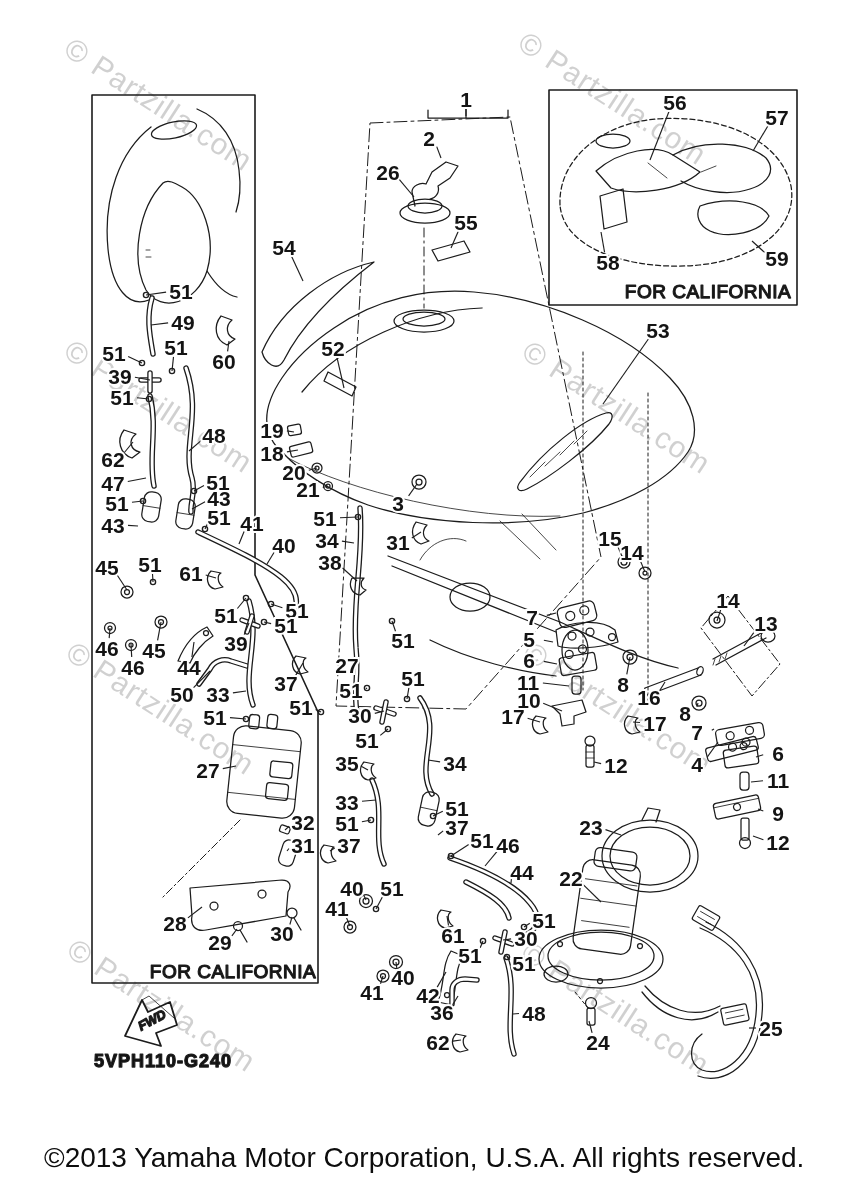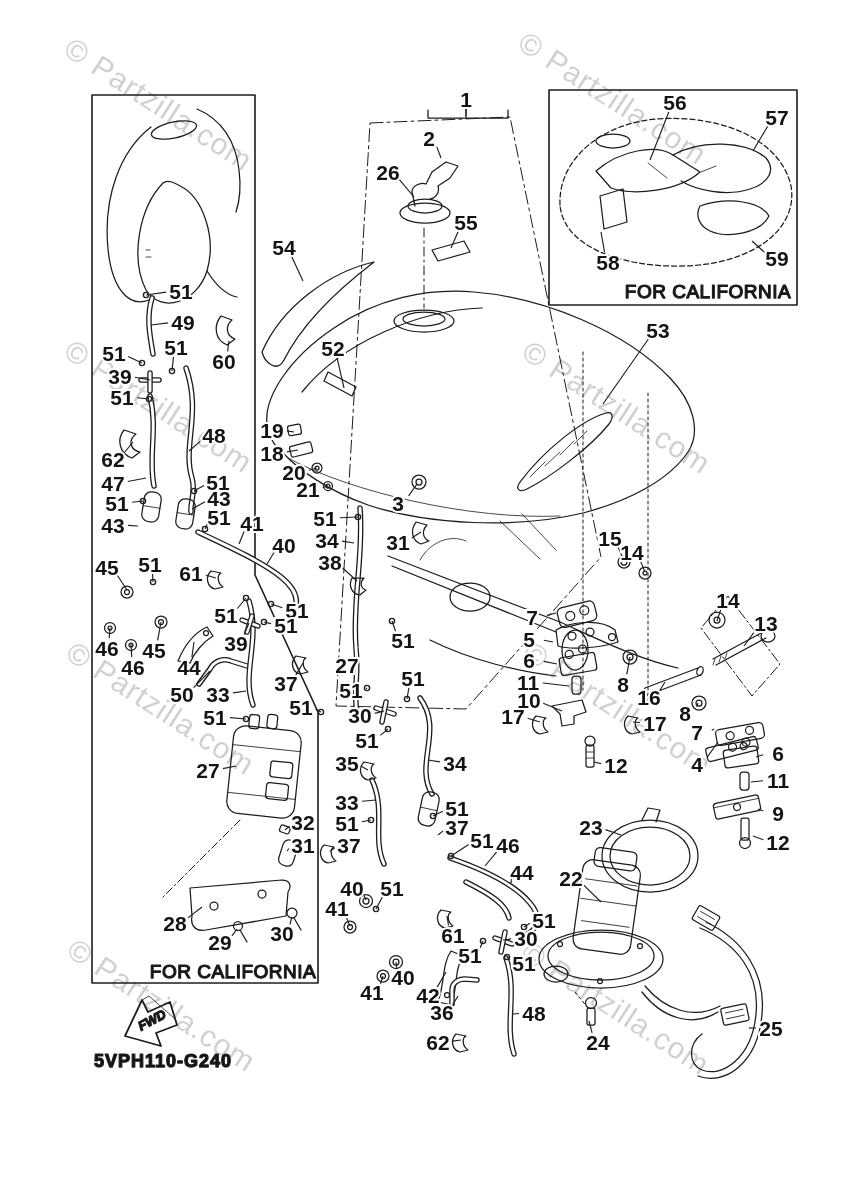--- a/index.html
+++ b/index.html
@@ -556,13 +556,14 @@
         <text x="778" y="842" class="co">12</text>
         <line x1="617.8" y1="546.5" x2="624" y2="561" class="ld"></line>
         <text x="610" y="538" class="co">15</text>
         <line x1="640.2" y1="560.4" x2="645" y2="572" class="ld"></line>
         <text x="632" y="552" class="co">14</text>
         <line x1="649.1" y1="338.0" x2="603" y2="404" class="ld"></line>
         <text x="658" y="330" class="co">53</text>
       </g>
 </svg>
 
+<div class="footer">©2013 Yamaha Motor Corporation, U.S.A. All rights reserved.</div>
 </div>
 
 </body></html>

